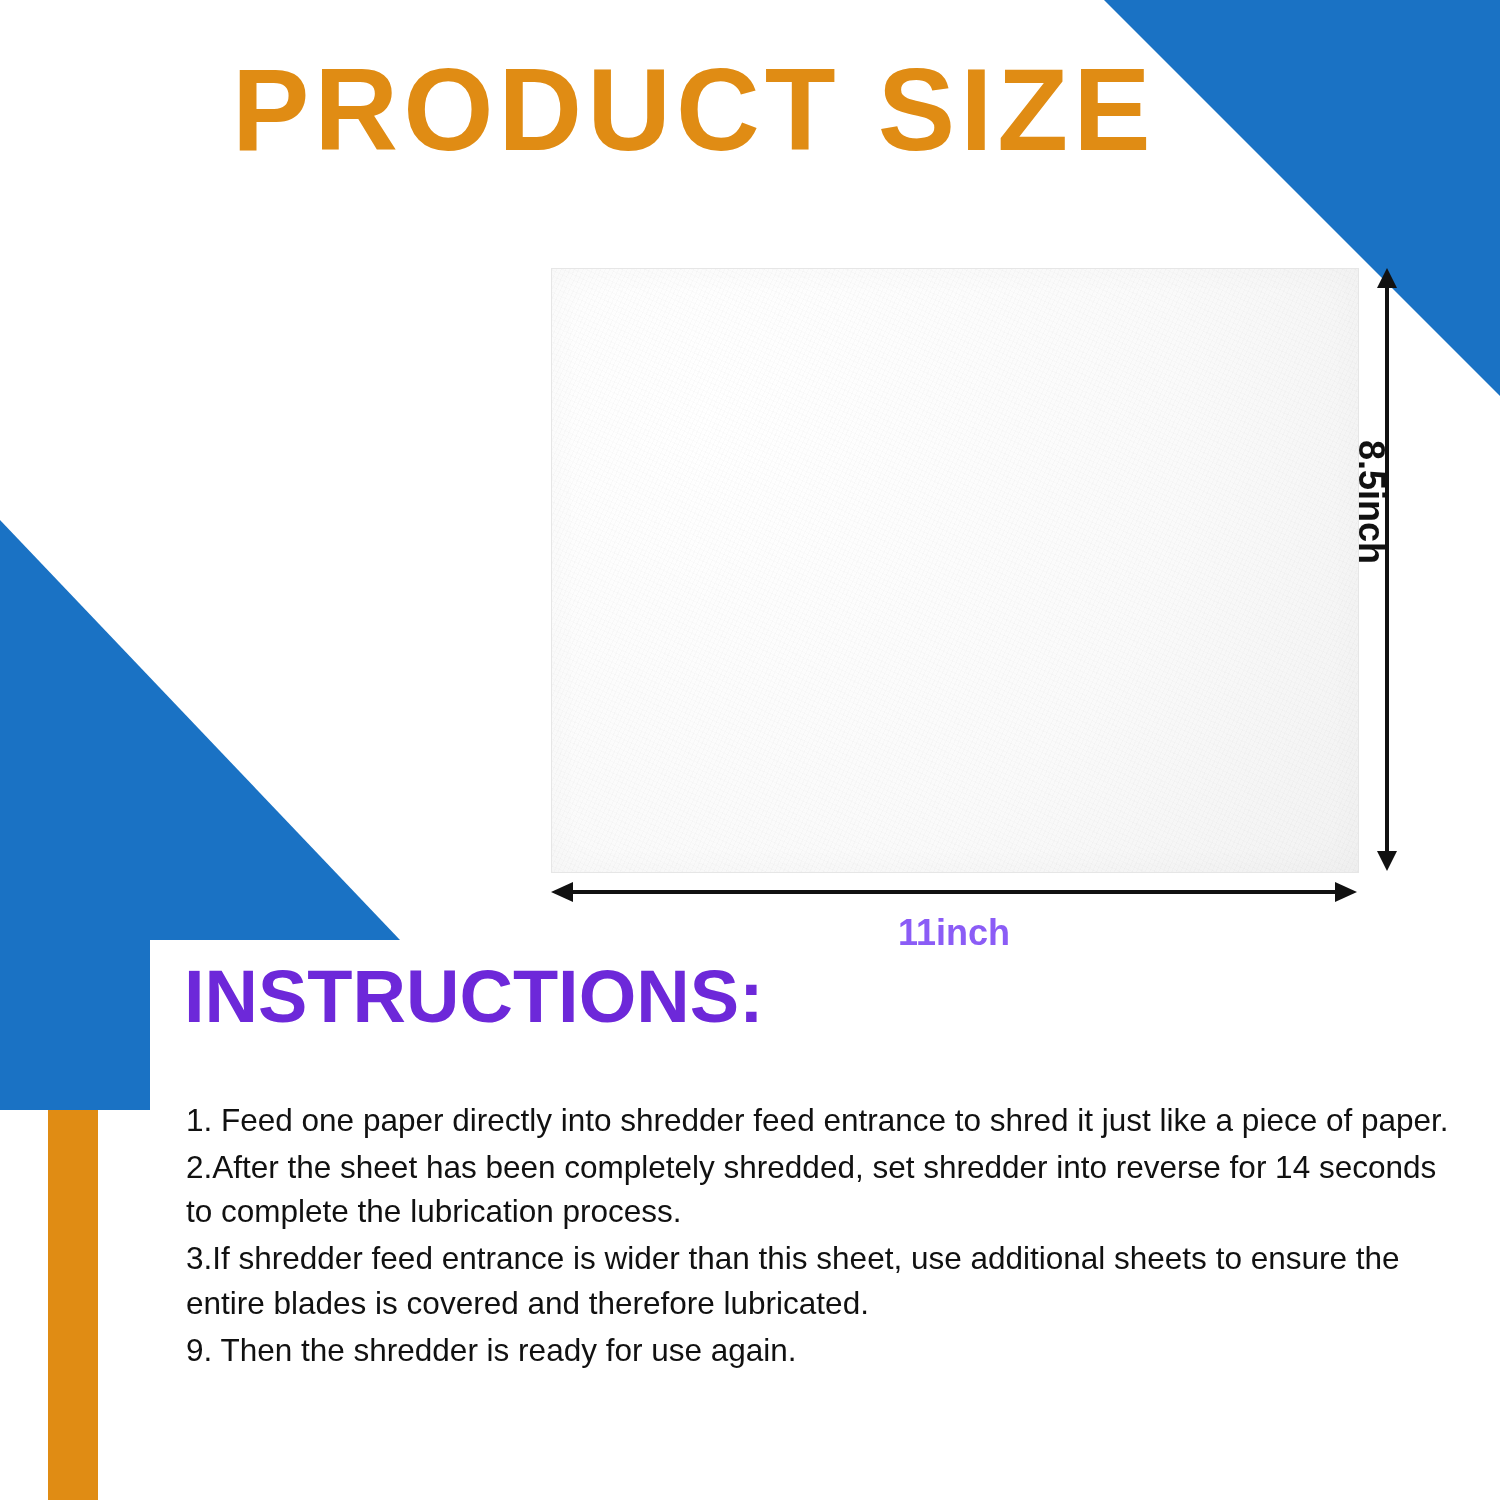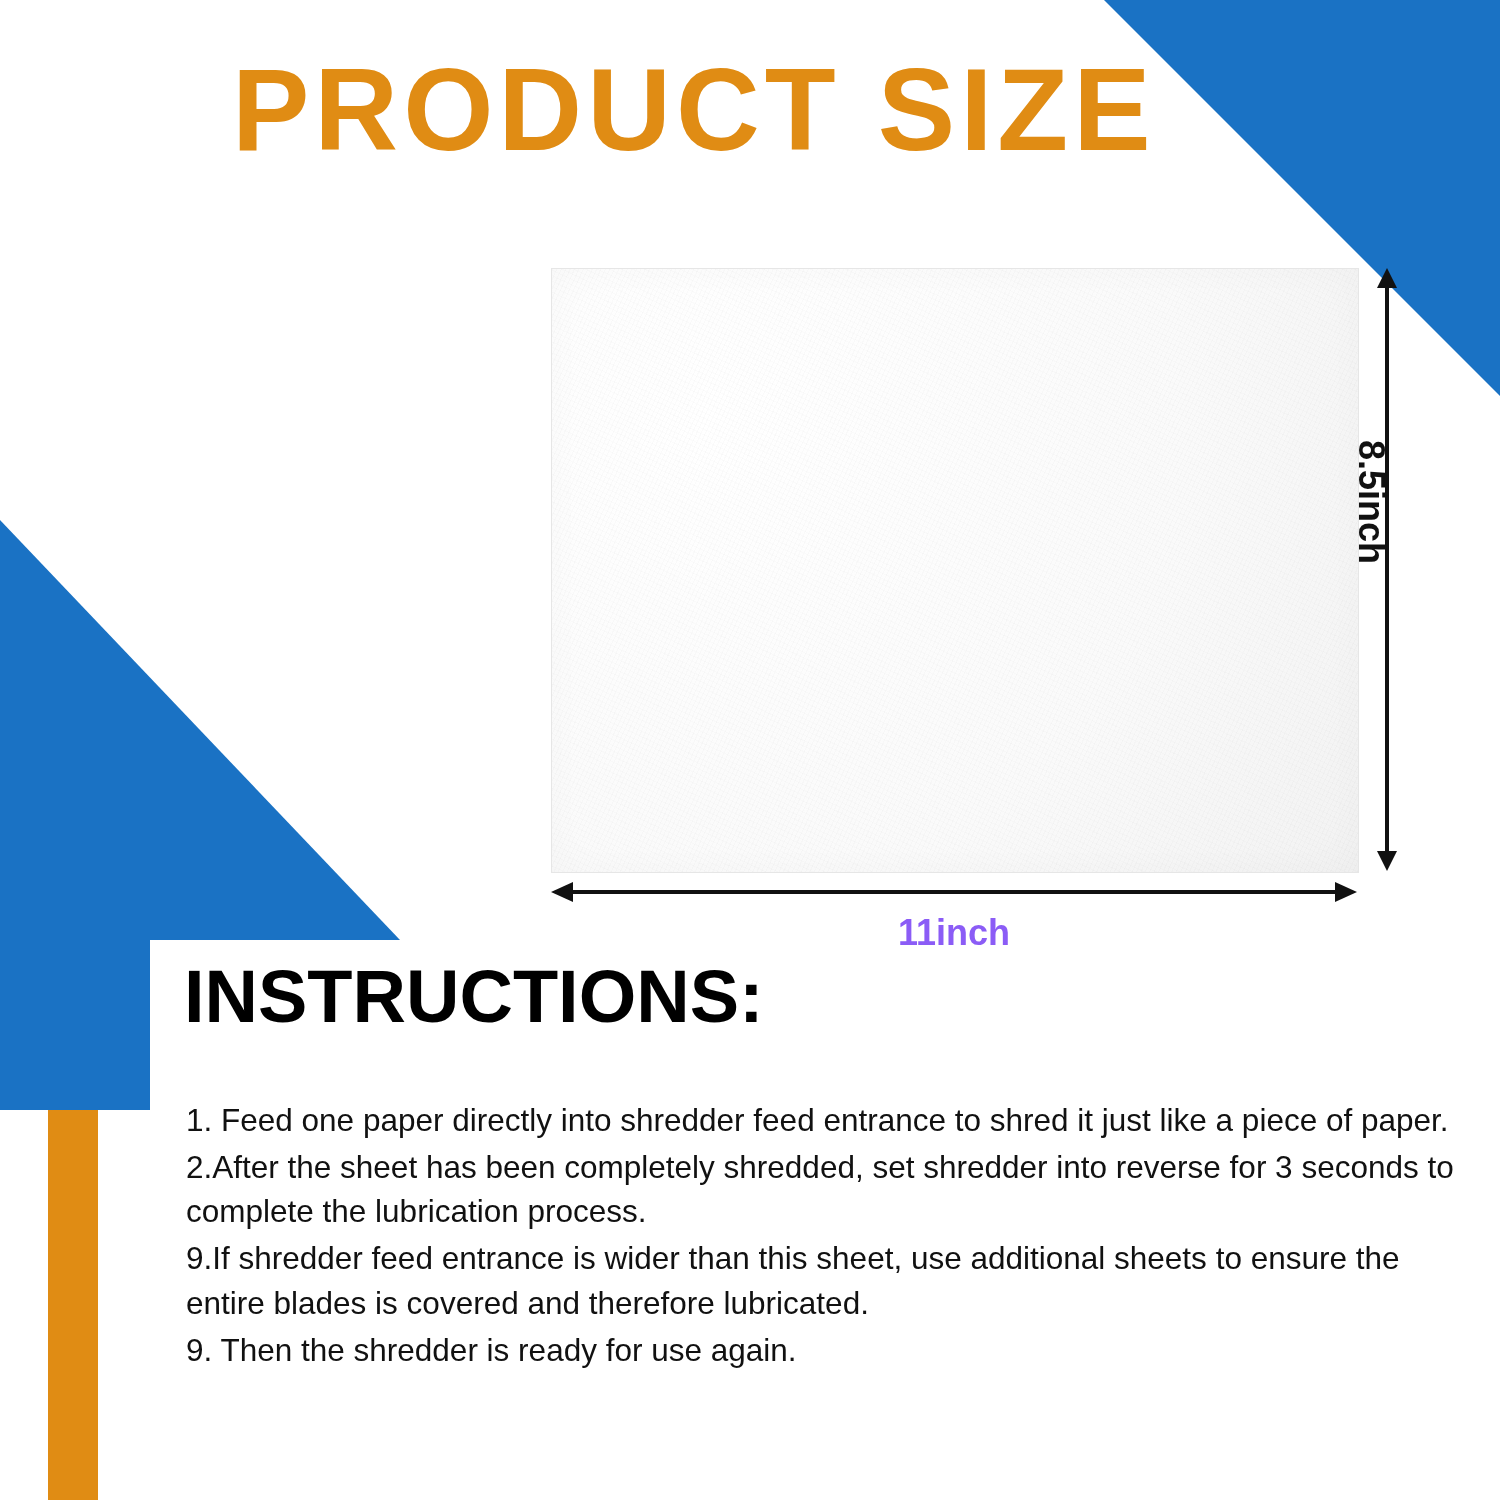--- a/index.html
+++ b/index.html
@@ -133,21 +133,21 @@
     color: #8b5cf6;
   }
 
   
   .instr-heading {
     position: absolute;
     left: 184px;
     top: 960px;
     font-size: 74px;
     font-weight: bold;
-    color: #000000;
+    color: #6d28d9;
     letter-spacing: 0px;
     line-height: 1;
     white-space: nowrap;
   }
   .instr-body {
     position: absolute;
     left: 186px;
     top: 1078px;
     width: 1270px;
     font-size: 31.5px;
@@ -184,18 +184,18 @@
     <line x1="14" y1="20" x2="792" y2="20" stroke="#111111" stroke-width="4"></line>
     <polygon points="0,20 22,10 22,30" fill="#111111"></polygon>
     <polygon points="806,20 784,10 784,30" fill="#111111"></polygon>
   </svg>
   <div class="dim-label-h">11inch</div>
 
   <div class="instr-heading">INSTRUCTIONS:</div>
 
   <div class="instr-body">
     <p>1. Feed one paper directly into shredder feed entrance to shred it just like a piece of paper.</p>
-    <p>2.After the sheet has been completely shredded, set shredder into reverse for 3 seconds to complete the lubrication process.</p>
-    <p>9.If shredder feed entrance is wider than this sheet, use additional sheets to ensure the entire blades is covered and therefore lubricated.</p>
+    <p>2.After the sheet has been completely shredded, set shredder into reverse for 14 seconds to complete the lubrication process.</p>
+    <p>3.If shredder feed entrance is wider than this sheet, use additional sheets to ensure the entire blades is covered and therefore lubricated.</p>
     <p>9. Then the shredder is ready for use again.</p>
   </div>
 
 </div>
 
 </body></html>

